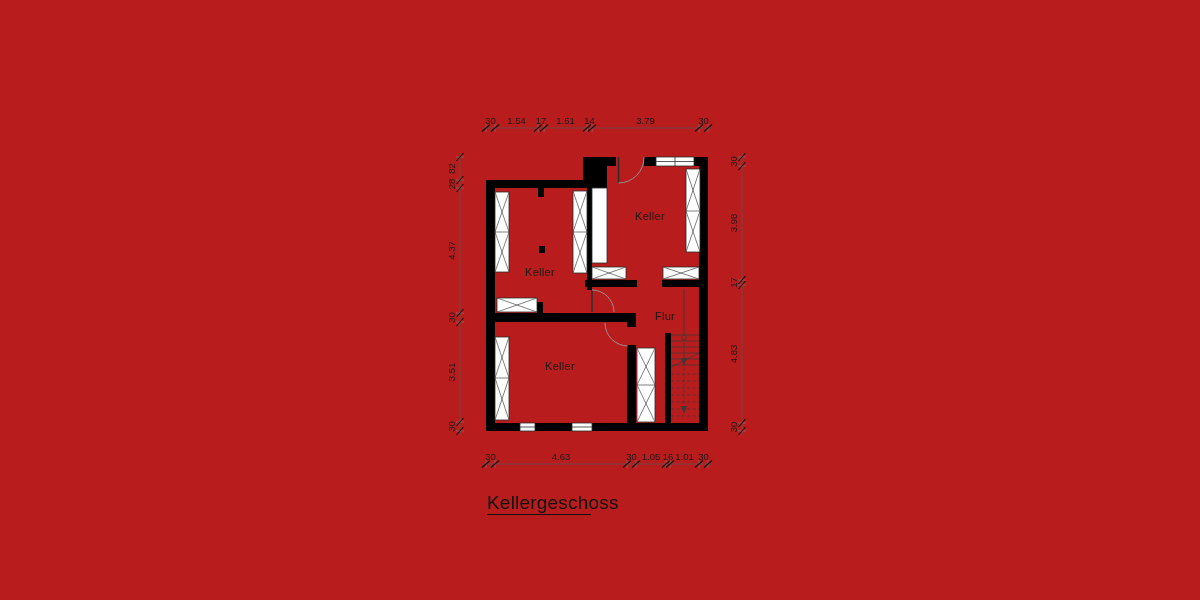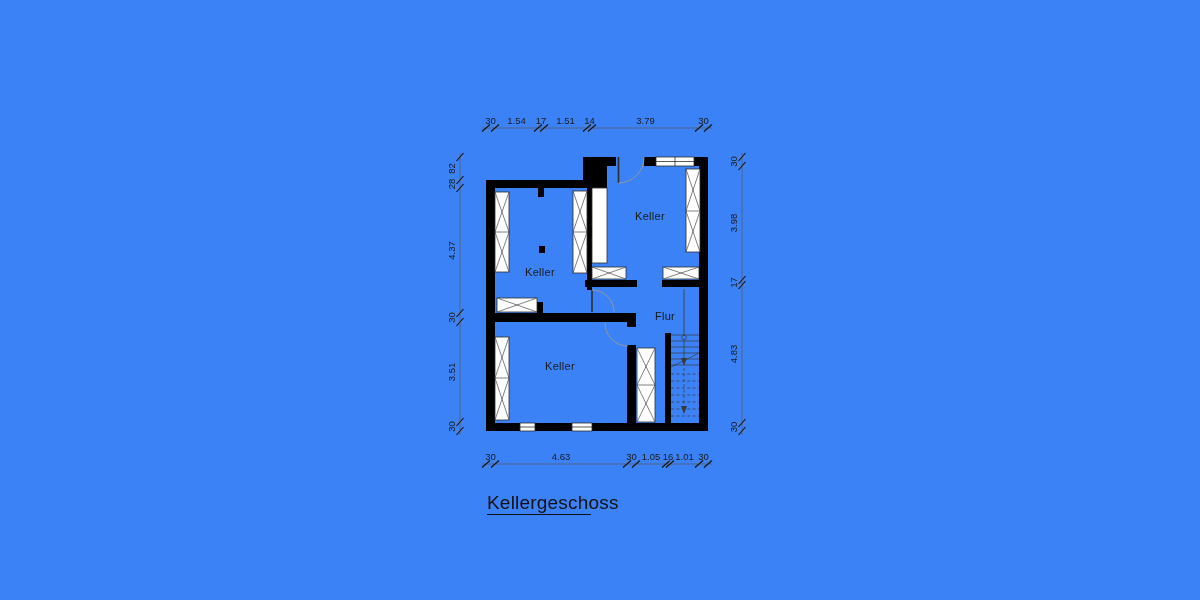--- a/index.html
+++ b/index.html
@@ -1,16 +1,16 @@
 <!DOCTYPE html>
 <html><head>
 <meta charset="utf-8">
 <style>
   html,body{margin:0;padding:0;background:#ffffff;width:1200px;height:600px;overflow:hidden;}
-  .stage{position:relative;width:1200px;height:600px;background:#3b82f6;
+  .stage{position:relative;width:1200px;height:600px;background:#b91c1c;
          font-family:"Liberation Sans","DejaVu Sans",sans-serif;}
   svg{position:absolute;left:0;top:0;}
   .wall{fill:#000000;stroke:none;}
   .thinline{stroke:#2e2e2e;stroke-width:0.8;fill:none;}
   .whitebox{fill:#ffffff;stroke:#2e2e2e;stroke-width:0.8;}
   .shaftline{stroke:#4a4a4a;stroke-width:0.7;fill:none;}
   .doorarc{stroke:#9a9a9a;stroke-width:0.9;fill:none;}
   .doorleaf{stroke:#2e2e2e;stroke-width:1.6;fill:none;}
   .dimline{stroke:#5a5a5a;stroke-width:0.7;fill:none;}
   .dimstub{stroke:#8a8a8a;stroke-width:0.55;fill:none;}

